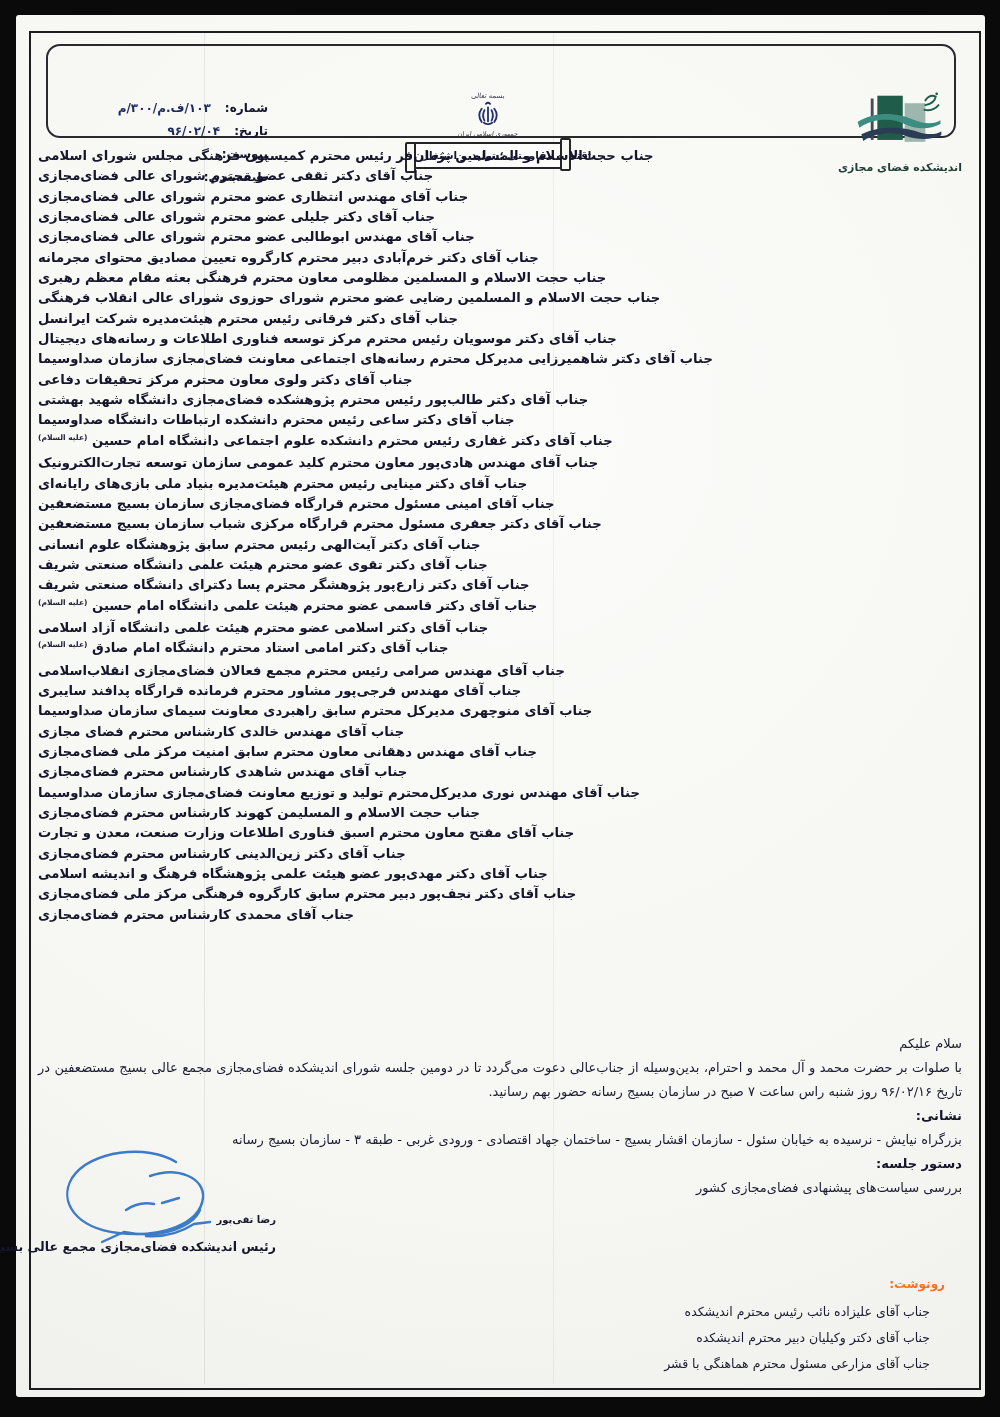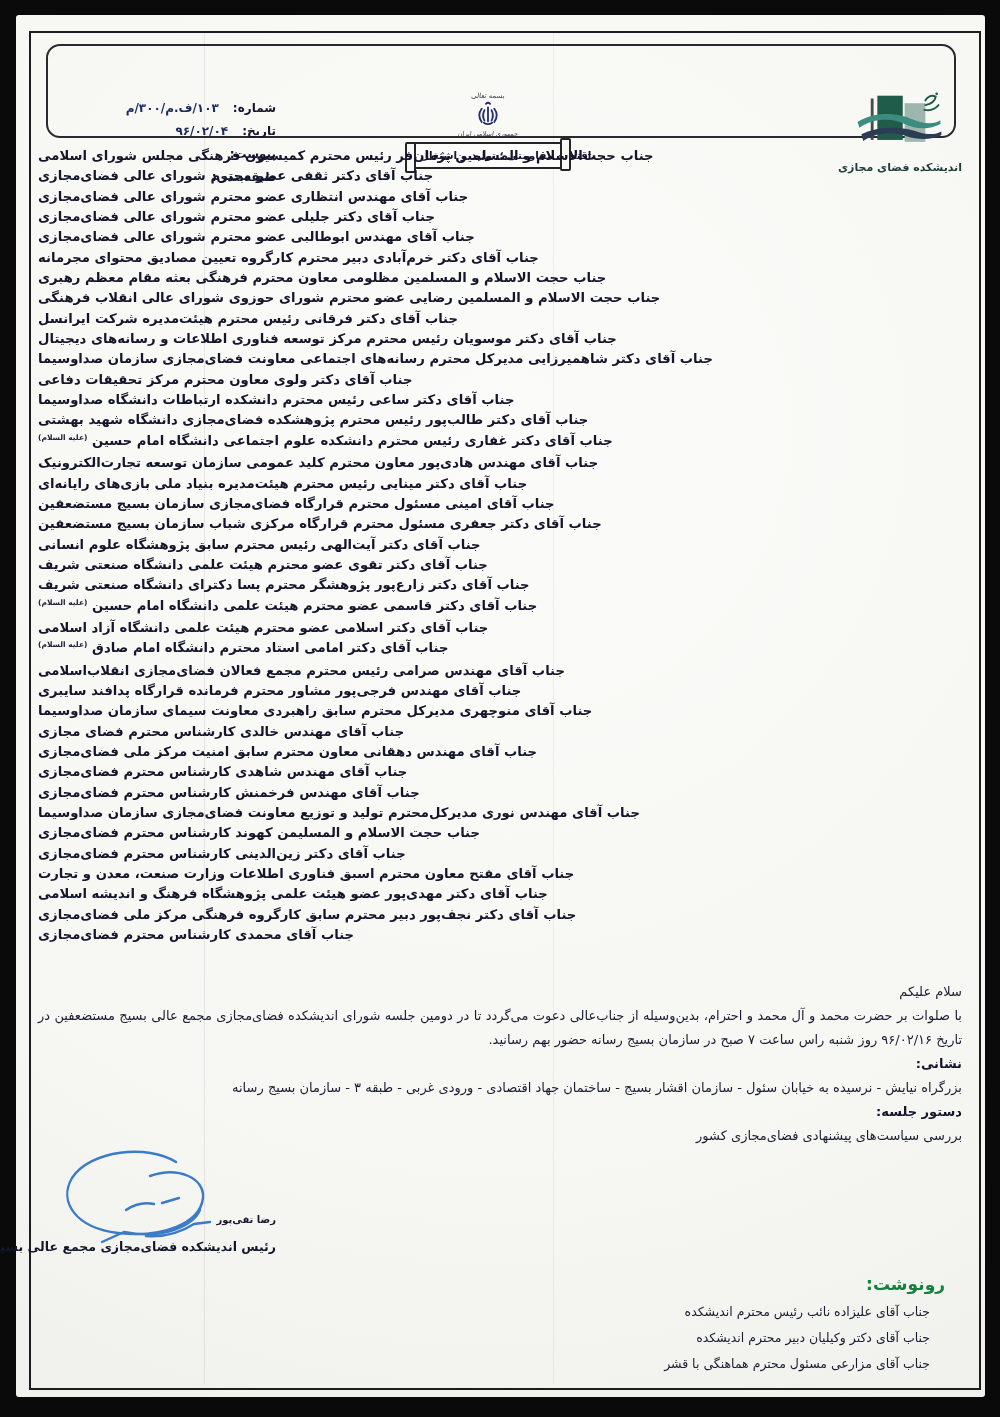--- a/index.html
+++ b/index.html
@@ -10,21 +10,21 @@
          border-radius:3px;}
   .frame{position:absolute;left:29px;top:31px;width:948px;height:1355px;
          border:2px solid #1d1d20;pointer-events:none;}
   .fold{position:absolute;top:33px;bottom:33px;width:1px;}
   .fold-v1{left:204px;background:rgba(70,70,95,0.10);}
   .fold-v2{left:553px;background:rgba(70,70,95,0.07);}
 
   
   .letterhead{position:absolute;left:46px;top:44px;width:906px;height:90px;
               border:2px solid #2a2a2e;border-radius:14px;}
-  .lh-fields{position:absolute;left:60px;top:50px;width:168px;direction:rtl;}
+  .lh-fields{position:absolute;left:52px;top:50px;width:168px;direction:rtl;}
   .f-row{line-height:21px;white-space:nowrap;text-align:right;}
   .f-label{font-size:12px;font-weight:bold;color:#15152e;margin-left:14px;}
   .f-value{font-size:12px;font-weight:bold;color:#1c2a5e;}
   .lh-center{position:absolute;left:356px;top:46px;width:168px;text-align:center;}
   .bismillah{font-size:7px;color:#3a3a4a;transform:skewX(-8deg);}
   .emblem{display:block;margin:0 auto;}
   .republic{font-size:6.5px;color:#3a3a4a;transform:skewX(-8deg);}
   .slogan{position:relative;margin:4px auto 0;width:136px;border:2px solid #242428;background:#fcfcfa;
           padding:5px 6px 6px;font-size:10.5px;font-weight:bold;color:#15152e;white-space:nowrap;
           border-radius:2px;}
@@ -35,37 +35,37 @@
   .lh-logo{position:absolute;left:790px;top:45px;width:122px;text-align:center;}
   .org-name{font-size:11px;font-weight:bold;color:#1f3d38;white-space:nowrap;margin-top:2px;}
 
   
   .recipients{position:absolute;left:38px;top:146px;width:924px;direction:rtl;text-align:left;
               font-size:13.2px;font-weight:bold;color:#15152c;}
   .rcpt{line-height:20.35px;white-space:nowrap;}
   .r-sup{font-size:7.5px;font-weight:bold;position:relative;top:-5px;margin-right:2px;color:#20203a;}
 
   
-  .body-block{position:absolute;left:38px;top:980px;width:924px;direction:rtl;text-align:right;
+  .body-block{position:absolute;left:38px;top:1032px;width:924px;direction:rtl;text-align:right;
               font-size:13px;color:#1b1b33;line-height:24px;}
   .para{margin:0;text-align:justify;text-align-last:right;}
   .heading{font-weight:bold;color:#15152c;}
   .plain{white-space:nowrap;}
 
   
   .signature{position:absolute;left:50px;top:1146px;width:226px;height:125px;}
   .sig-svg{position:absolute;left:0;top:0;}
   .sig-name{position:absolute;right:0;top:68px;font-size:10px;font-weight:bold;color:#15152c;
             direction:rtl;white-space:nowrap;}
   .sig-title{position:absolute;right:0;top:93px;font-size:12.5px;font-weight:bold;color:#15152c;
             direction:rtl;white-space:nowrap;}
 
   
   .cc{position:absolute;right:55px;top:1272px;direction:rtl;text-align:right;}
-  .cc-label{font-size:17px;font-weight:bold;color:#15803d;line-height:24px;}
+  .cc-label{font-size:12px;font-weight:bold;color:#f97316;line-height:24px;}
   .cc-items{padding-right:15px;margin-top:3px;}
   .cc-item{font-size:12.5px;color:#1b1b33;line-height:26px;white-space:nowrap;}
 </style>
 </head>
 <body>
 
 <div class="page">
   <div class="paper"></div>
   <div class="frame"></div>
   <div class="fold fold-v1"></div>
@@ -119,44 +119,43 @@
       <div class="rcpt"><span>جناب آقای مهندس انتظاری عضو محترم شورای عالی فضای‌مجازی</span></div>
       <div class="rcpt"><span>جناب آقای دکتر جلیلی عضو محترم شورای عالی فضای‌مجازی</span></div>
       <div class="rcpt"><span>جناب آقای مهندس ابوطالبی عضو محترم شورای عالی فضای‌مجازی</span></div>
       <div class="rcpt"><span>جناب آقای دکتر خرم‌آبادی دبیر محترم کارگروه تعیین مصادیق محتوای مجرمانه</span></div>
       <div class="rcpt"><span>جناب حجت الاسلام و المسلمین مظلومی معاون محترم فرهنگی بعثه مقام معظم رهبری</span></div>
       <div class="rcpt"><span>جناب حجت الاسلام و المسلمین رضایی عضو محترم شورای حوزوی شورای عالی انقلاب فرهنگی</span></div>
       <div class="rcpt"><span>جناب آقای دکتر فرقانی رئیس محترم هیئت‌مدیره شرکت ایرانسل</span></div>
       <div class="rcpt"><span>جناب آقای دکتر موسویان رئیس محترم مرکز توسعه فناوری اطلاعات و رسانه‌های دیجیتال</span></div>
       <div class="rcpt"><span>جناب آقای دکتر شاهمیرزایی مدیرکل محترم رسانه‌های اجتماعی معاونت فضای‌مجازی سازمان صداوسیما</span></div>
       <div class="rcpt"><span>جناب آقای دکتر ولوی معاون محترم مرکز تحقیقات دفاعی</span></div>
+      <div class="rcpt"><span>جناب آقای دکتر طالب‌پور رئیس محترم پژوهشکده فضای‌مجازی دانشگاه شهید بهشتی</span></div>
       <div class="rcpt"><span>جناب آقای دکتر ساعی رئیس محترم دانشکده ارتباطات دانشگاه صداوسیما</span></div>
-      <div class="rcpt"><span>جناب آقای دکتر طالب‌پور رئیس محترم پژوهشکده فضای‌مجازی دانشگاه شهید بهشتی</span></div>
       <div class="rcpt"><span>جناب آقای دکتر غفاری رئیس محترم دانشکده علوم اجتماعی دانشگاه امام حسین</span><span class="r-sup"> (علیه السلام)</span></div>
       <div class="rcpt"><span>جناب آقای مهندس هادی‌پور معاون محترم کلید عمومی سازمان توسعه تجارت‌الکترونیک</span></div>
       <div class="rcpt"><span>جناب آقای دکتر مینایی رئیس محترم هیئت‌مدیره بنیاد ملی بازی‌های رایانه‌ای</span></div>
       <div class="rcpt"><span>جناب آقای امینی مسئول محترم قرارگاه فضای‌مجازی سازمان بسیج مستضعفین</span></div>
       <div class="rcpt"><span>جناب آقای دکتر جعفری مسئول محترم قرارگاه مرکزی شباب سازمان بسیج مستضعفین</span></div>
       <div class="rcpt"><span>جناب آقای دکتر آیت‌الهی رئیس محترم سابق پژوهشگاه علوم انسانی</span></div>
       <div class="rcpt"><span>جناب آقای دکتر تقوی عضو محترم هیئت علمی دانشگاه صنعتی شریف</span></div>
       <div class="rcpt"><span>جناب آقای دکتر زارع‌پور پژوهشگر محترم پسا دکترای دانشگاه صنعتی شریف</span></div>
       <div class="rcpt"><span>جناب آقای دکتر قاسمی عضو محترم هیئت علمی دانشگاه امام حسین</span><span class="r-sup"> (علیه السلام)</span></div>
       <div class="rcpt"><span>جناب آقای دکتر اسلامی عضو محترم هیئت علمی دانشگاه آزاد اسلامی</span></div>
       <div class="rcpt"><span>جناب آقای دکتر امامی استاد محترم دانشگاه امام صادق</span><span class="r-sup"> (علیه السلام)</span></div>
       <div class="rcpt"><span>جناب آقای مهندس صرامی رئیس محترم مجمع فعالان فضای‌مجازی انقلاب‌اسلامی</span></div>
       <div class="rcpt"><span>جناب آقای مهندس فرجی‌پور مشاور محترم فرمانده قرارگاه پدافند سایبری</span></div>
       <div class="rcpt"><span>جناب آقای منوچهری مدیرکل محترم سابق راهبردی معاونت سیمای سازمان صداوسیما</span></div>
       <div class="rcpt"><span>جناب آقای مهندس خالدی کارشناس محترم فضای مجازی</span></div>
       <div class="rcpt"><span>جناب آقای مهندس دهقانی معاون محترم سابق امنیت مرکز ملی فضای‌مجازی</span></div>
       <div class="rcpt"><span>جناب آقای مهندس شاهدی کارشناس محترم فضای‌مجازی</span></div>
-      <div class="rcpt"><span>جناب آقای مهندس فرخمنش کارشناس محترم فضای‌مجازی</span></div>
       <div class="rcpt"><span>جناب آقای مهندس نوری مدیرکل‌محترم تولید و توزیع معاونت فضای‌مجازی سازمان صداوسیما</span></div>
       <div class="rcpt"><span>جناب حجت الاسلام و المسلیمن کهوند کارشناس محترم فضای‌مجازی</span></div>
+      <div class="rcpt"><span>جناب آقای مفتح معاون محترم اسبق فناوری اطلاعات وزارت صنعت، معدن و تجارت</span></div>
       <div class="rcpt"><span>جناب آقای دکتر زین‌الدینی کارشناس محترم فضای‌مجازی</span></div>
-      <div class="rcpt"><span>جناب آقای مفتح معاون محترم اسبق فناوری اطلاعات وزارت صنعت، معدن و تجارت</span></div>
       <div class="rcpt"><span>جناب آقای دکتر مهدی‌پور عضو هیئت علمی پژوهشگاه فرهنگ و اندیشه اسلامی</span></div>
       <div class="rcpt"><span>جناب آقای دکتر نجف‌پور دبیر محترم سابق کارگروه فرهنگی مرکز ملی فضای‌مجازی</span></div>
       <div class="rcpt"><span>جناب آقای محمدی کارشناس محترم فضای‌مجازی</span></div>
     </div>
 
   <div class="body-block">
     <div class="plain">سلام علیکم</div>
     <p class="para">با صلوات بر حضرت محمد و آل محمد و احترام، بدین‌وسیله از جناب‌عالی دعوت می‌گردد تا در دومین جلسه شورای اندیشکده فضای‌مجازی مجمع عالی بسیج مستضعفین در تاریخ ۹۶/۰۲/۱۶ روز شنبه راس ساعت ۷ صبح در سازمان بسیج رسانه حضور بهم رسانید.</p>
     <div class="heading">نشانی:</div>
     <div class="plain">بزرگراه نیایش - نرسیده به خیابان سئول - سازمان اقشار بسیج - ساختمان جهاد اقتصادی - ورودی غربی - طبقه ۳ - سازمان بسیج رسانه</div>

